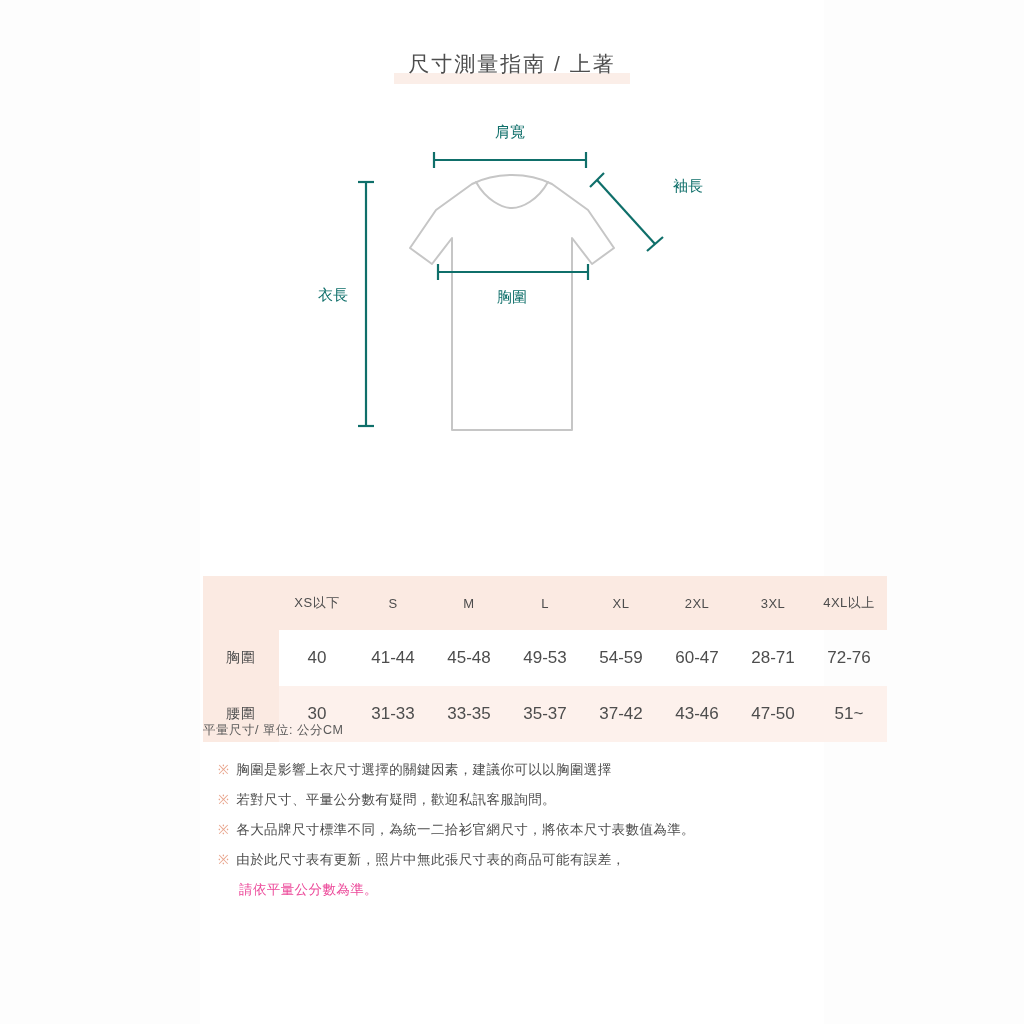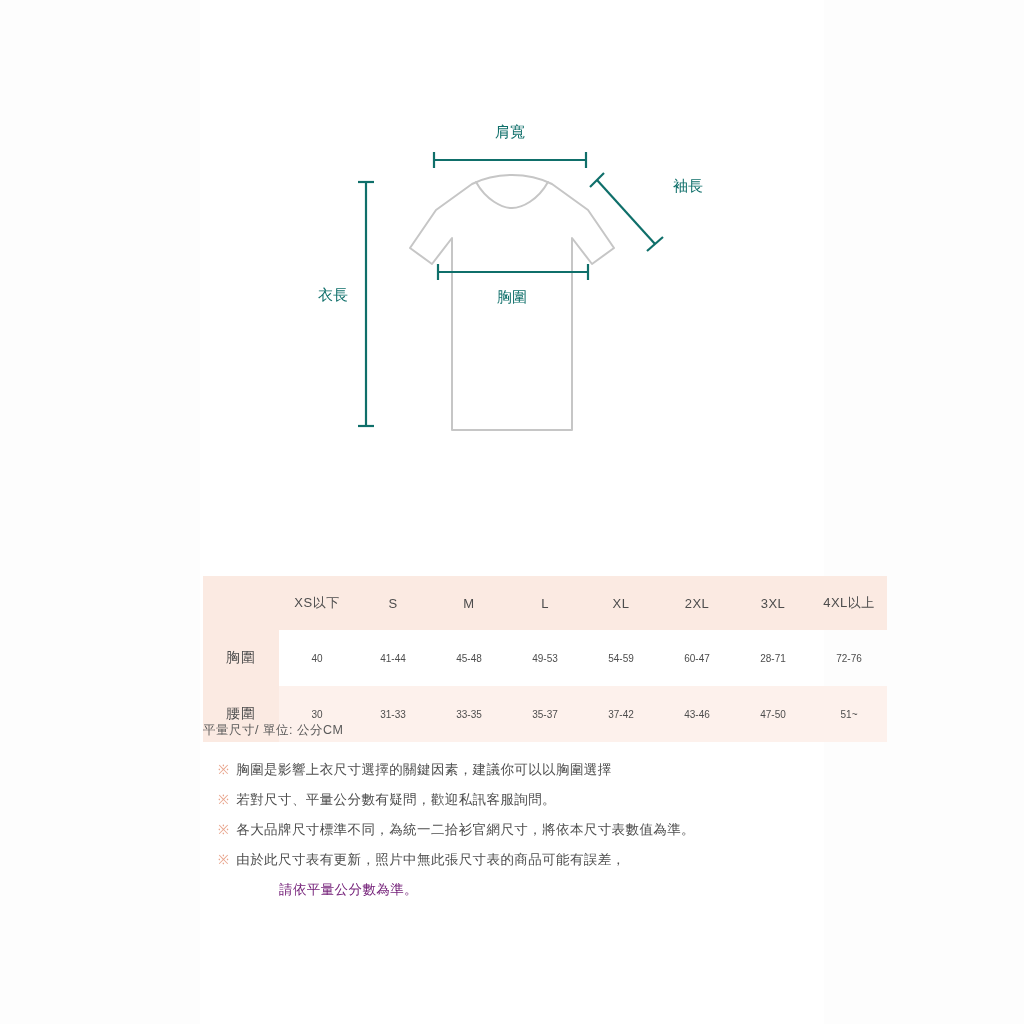--- a/index.html
+++ b/index.html
@@ -102,21 +102,21 @@
     width: 620px;
   }
   table.size-table {
     border-collapse: collapse;
     width: 620px;
     table-layout: fixed;
   }
   table.size-table th,
   table.size-table td {
     text-align: center;
-    font-size: 10px;
+    font-size: 17px;
     font-weight: normal;
     color: #4d4d4d;
     height: 54px;
     vertical-align: middle;
     border: 0;
   }
   table.size-table thead th {
     background: #fbeae2;
     height: 52px;
     font-size: 13px;
@@ -170,34 +170,38 @@
     margin-right: 7px;
     font-size: 13px;
     line-height: 30px;
   }
   .note-indent {
     padding-left: 21px;
   }
   .note-plain {
     font-size: 13.5px;
     line-height: 30px;
-    color: #701a75;
+    color: #ec4899;
     letter-spacing: 0.4px;
-    margin-left: 40px;
   }
 </style>
 </head>
 <body>
 
 <div class="page">
   <div class="edge-left"></div>
   <div class="edge-right"></div>
 
   <div class="content">
 
+    <div class="title-wrap">
+      <span class="title-band">
+        <span class="title-text">尺寸測量指南 / 上著</span>
+      </span>
+    </div>
 
     <div class="illus">
       <svg width="624" height="360" viewBox="0 0 624 360" xmlns="http://www.w3.org/2000/svg">
 
         <g fill="none" stroke="#c6c6c6" stroke-width="2" stroke-linejoin="round" stroke-linecap="round">
           <path d="M236,106
                    L272,80
                    C284,74 296,71 312,71
                    C328,71 340,74 352,80
                    L388,106

